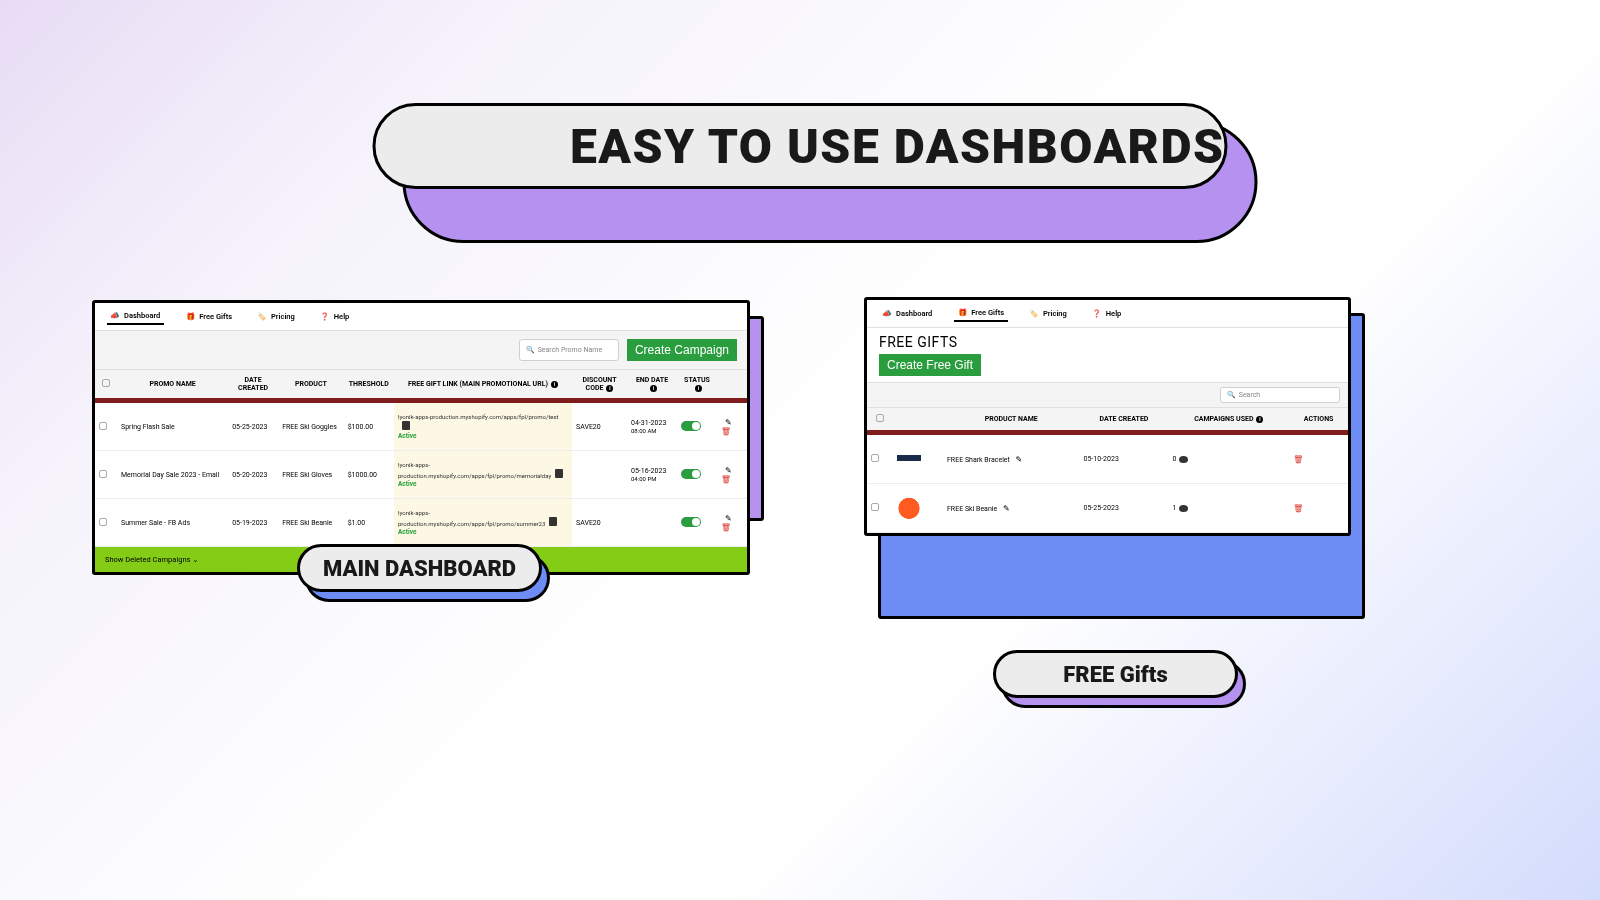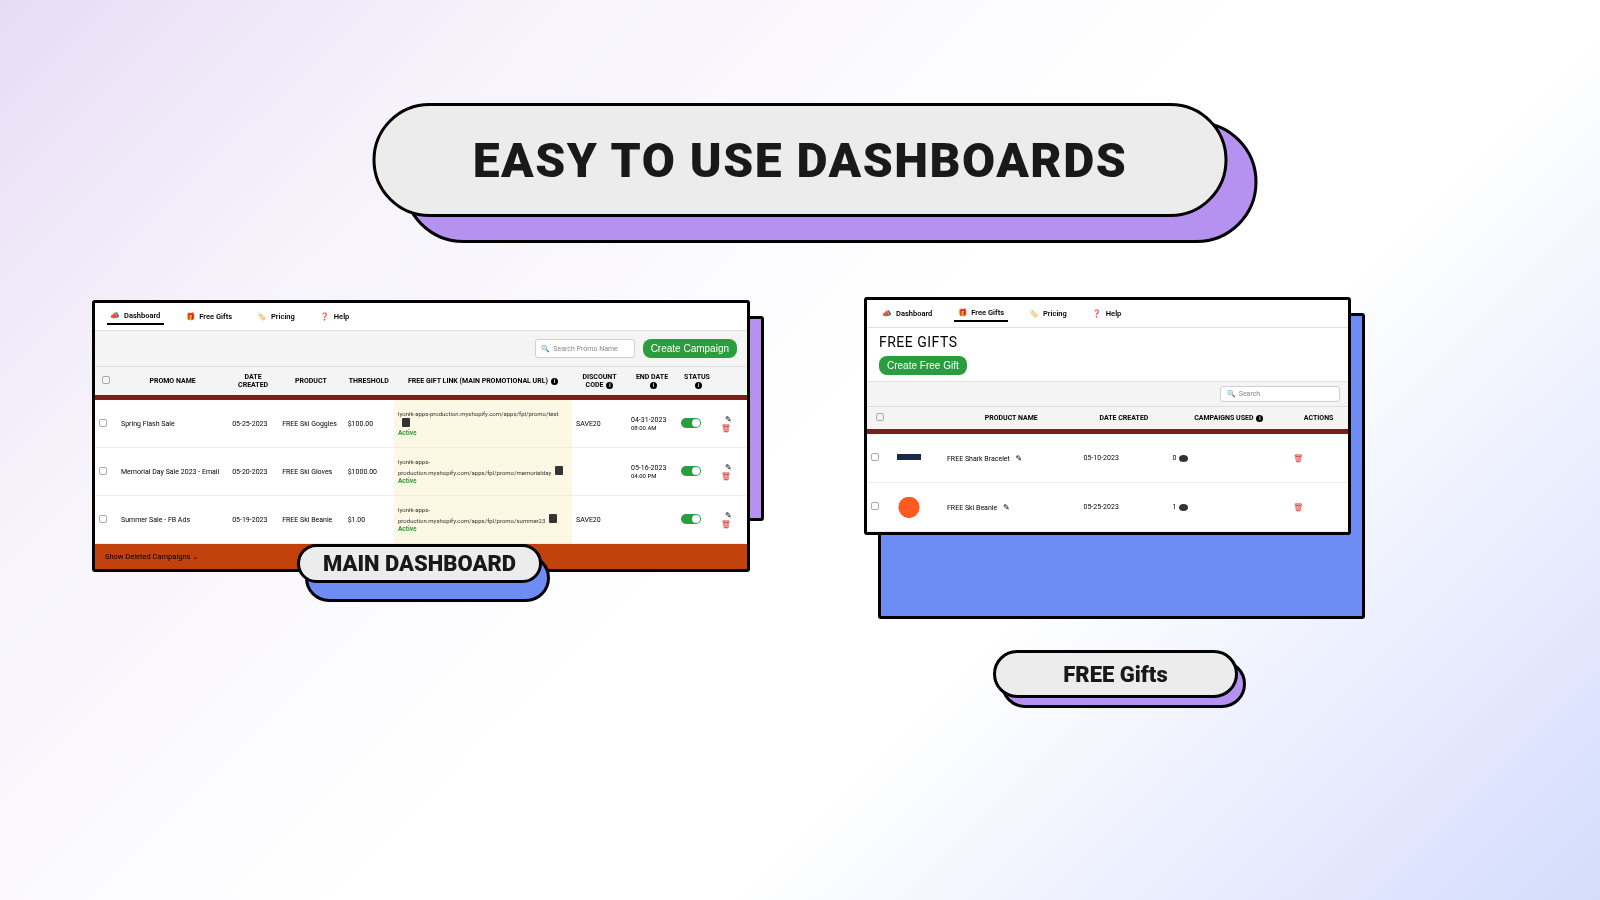--- a/index.html
+++ b/index.html
@@ -16,25 +16,25 @@
 .hero-wrap { position: absolute; top: 103px; left: 50%; transform: translateX(-50%); }
 .hero-shadow {
   position: absolute; top: 18px; left: 30px;
   width: 855px; height: 122px;
   border-radius: 999px;
   background: #b591f0;
   border: 3px solid #000;
 }
 .hero-pill {
   position: relative;
-  width: 855px; height: 114px;
+  width: 855px; height: 86px;
   border-radius: 999px;
   background: #ececec;
   border: 3px solid #000;
-  display: flex; align-items: center; justify-content: center;
+  display: flex; align-items: center; justify-content: flex-end;
 }
 .hero-text {
   font-size: 48px;
   font-weight: 900;
   letter-spacing: 1.5px;
   color: #19191a;
 }
 
 
 .panel-wrap { position: absolute; }
@@ -89,23 +89,23 @@
   padding: 3px 6px;
   display: flex;
   align-items: center;
   font-size: 7px;
   width: 100px;
   color: #888;
 }
 .create-btn {
   background: #2a9d3e;
   color: #fff;
-  font-size: 10px;
+  font-size: 12px;
   padding: 4px 8px;
-  border-radius: 8px;
+  border-radius: 0;
   border: none;
   font-weight: 500;
 }
 .table { width: 100%; border-collapse: collapse; }
 .table th {
   background: #f4f4f4;
   font-size: 7px;
   font-weight: 700;
   padding: 6px 4px;
   text-align: center;
@@ -124,21 +124,21 @@
 .toggle {
   width: 20px; height: 10px; border-radius: 999px;
   background: #2a9d3e; display: inline-flex; align-items: center;
   justify-content: flex-end; padding: 1px;
 }
 .toggle-knob { width: 8px; height: 8px; border-radius: 50%; background: #fff; }
 .edit-ico { color: #000; font-size: 8px; margin: 0 4px; }
 .trash-ico { color: #d9362c; font-size: 8px; }
 .info-dot { display:inline-block; width:7px; height:7px; border-radius:50%; background:#000; color:#fff; font-size:5px; line-height:7px; margin-left:3px; }
 .clip-ico { display:inline-block; width:8px; height:9px; background:#333; border-radius:1px; margin-left:4px;}
-.show-deleted { font-size: 7.5px; padding: 8px 10px; background: #c2410c; }
+.show-deleted { font-size: 7.5px; padding: 8px 10px; background: #84cc16; }
 
 
 .dash2-header { padding: 6px 12px; }
 .dash2-title { font-size: 14px; font-weight: 400; letter-spacing: .5px; margin-bottom: 4px; }
 .search2 { display:flex; justify-content:flex-end; padding: 4px 8px; background:#f4f4f4; border-top:1px solid #e0e0e0; border-bottom:1px solid #e0e0e0;}
 .prod-thumb { width: 24px; height: 26px; display:inline-block; border-radius:2px; }
 .thumb-tee { background: radial-gradient(circle at 50% 45%, #8db27c 25%, #f5f5f5 28%); }
 .thumb-brace { background: linear-gradient(#fff 40%, #1a2a4a 40%, #1a2a4a 60%, #fff 60%); }
 .thumb-gog { background: radial-gradient(ellipse at 50% 50%, #4fa8e8 45%, #666 48%, #fff 55%); }
 .thumb-glove { background: linear-gradient(90deg, #1a1a1a 48%, #fff 48%, #fff 52%, #1a1a1a 52%); border-radius: 6px 6px 2px 2px; }
@@ -269,21 +269,21 @@
     </table>
     <div class="show-deleted">
       <span>Show Deleted Campaigns</span>
       <span> ⌄</span>
     </div>
   </div>
 </div>
 
 <div class="label-wrap" style="top:544px; left:297px;">
   <div class="label-shadow blue" style="width:245px; height:48px;"></div>
-  <div class="label-pill" style="width:245px; height:39px; font-size:22px;">
+  <div class="label-pill" style="width:245px; height:48px; font-size:22px;">
     <span>MAIN DASHBOARD</span>
   </div>
 </div>
 
 <div class="panel-wrap" style="top:297px; left:864px;">
   <div class="panel-shadow blue" style="top:16px; left:14px; width:487px; height:306px;"></div>
   <div class="panel" style="width:487px;">
     <div class="nav">
       <div class="nav-item">
         <span class="nav-ico">📣</span>

